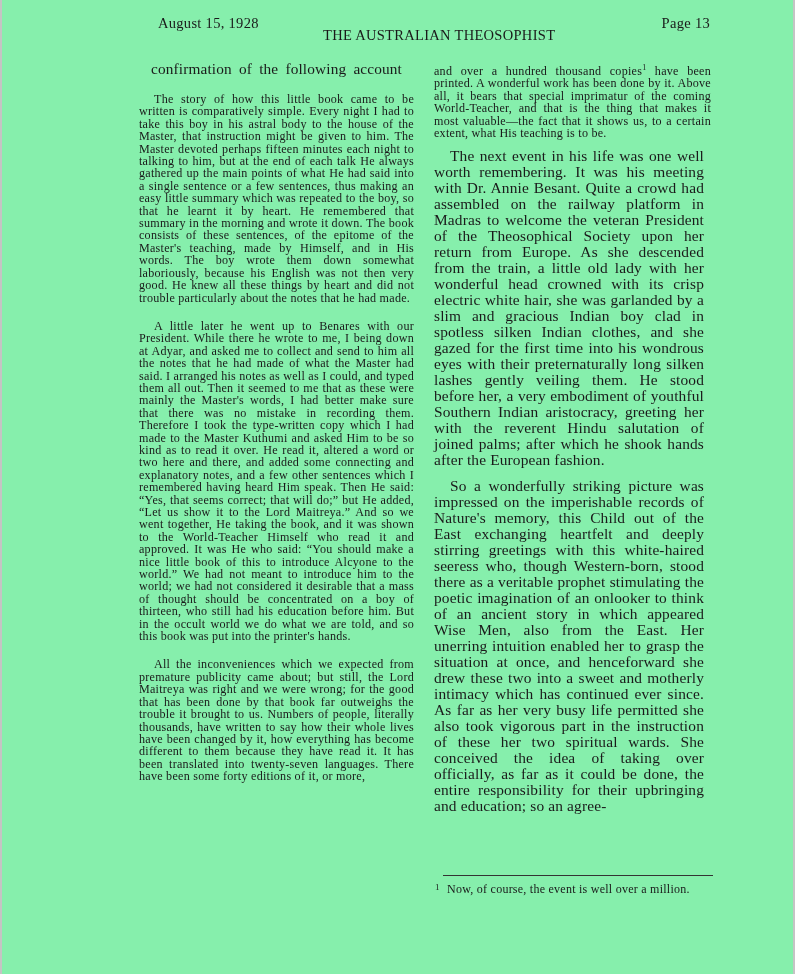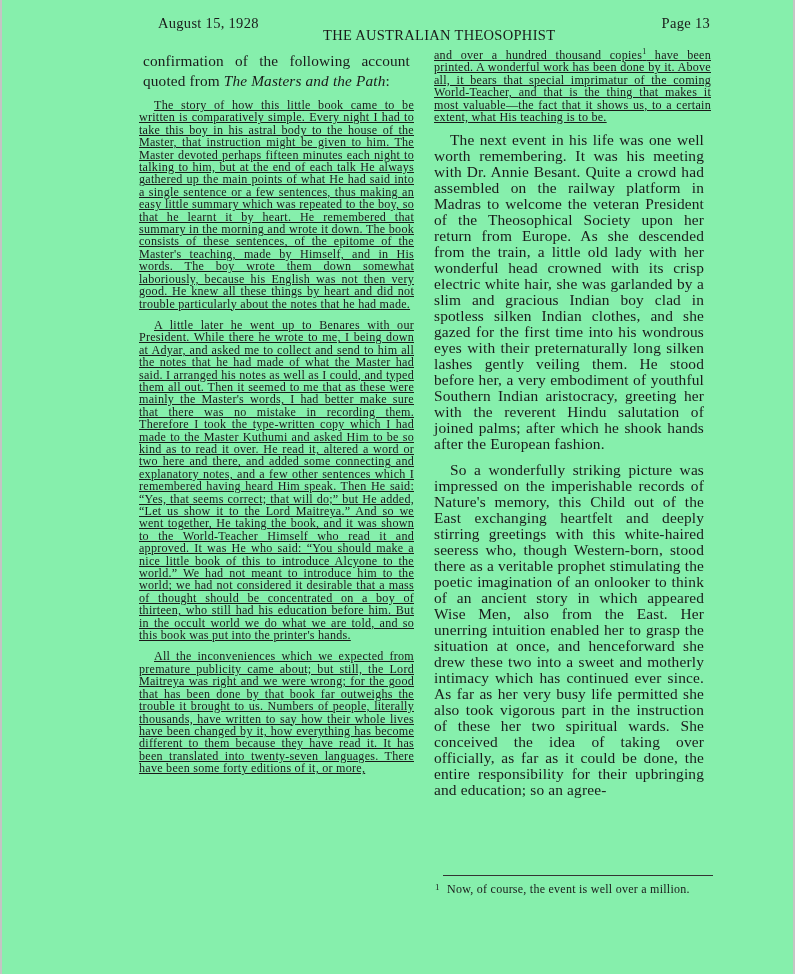--- a/index.html
+++ b/index.html
@@ -18,28 +18,28 @@
   .running-head .date { position: absolute; left: 0; top: 0; }
   .running-head .journal { position: absolute; left: 165px; top: 12px; }
   .running-head .pageno { position: absolute; right: 0; top: 0; text-align: center; }
 
   .col { position: absolute; top: 49px; }
   .col-left { left: 137px; width: 275px; }
   .col-right { left: 432px; width: 277px; }
 
   .intro-line {
     font-family: "Liberation Serif", serif; font-size: 15.3px; line-height: 16px;
-    text-align: justify; text-align-last: justify; margin: 4px; letter-spacing: 0.15px;
+    text-align: justify; text-align-last: justify; margin: 12px; letter-spacing: 0.15px;
   }
   .intro-line.last { text-align-last: left; margin-bottom: 10px; }
   .intro-line em { font-style: italic; }
 
   .small {
     font-family: "Liberation Serif", serif; font-size: 12.1px; line-height: 12.4px;
-    text-align: justify; margin: 0 0 9px 0; letter-spacing: 0.25px; text-decoration: underline;
+    text-align: justify; margin: 16px 0 9px 0; letter-spacing: 0.25px;
   }
   .small.indent { text-indent: 15px; }
   .large {
     font-family: "Liberation Serif", serif; font-size: 15.4px; line-height: 16px;
     text-align: justify; margin: 0 7px 10px 0; text-indent: 16px; letter-spacing: 0.15px;
   }
   sup { font-size: 8px; vertical-align: super; line-height: 0; }
   .fn-rule {
     position: absolute; left: 441px; top: 875px; width: 270px; height: 0;
     border-top: 1px solid #333;
@@ -58,21 +58,20 @@
 <div class="page">
 
   <div class="running-head">
     <span class="date">August 15, 1928</span>
     <span class="journal">THE AUSTRALIAN THEOSOPHIST</span>
     <span class="pageno">Page 13</span>
   </div>
 
   <div class="col col-left">
     <p class="intro-line">confirmation of the following account</p>
-    <p class="intro-line last"><span>quoted from </span><em>The Masters and the Path</em><span>:</span></p>
     <p class="small indent">The story of how this little book came to be written is comparatively simple. Every night I had to take this boy in his astral body to the house of the Master, that instruction might be given to him. The Master devoted perhaps fifteen minutes each night to talking to him, but at the end of each talk He always gathered up the main points of what He had said into a single sentence or a few sentences, thus making an easy little summary which was repeated to the boy, so that he learnt it by heart. He remembered that summary in the morning and wrote it down. The book consists of these sentences, of the epitome of the Master's teaching, made by Himself, and in His words. The boy wrote them down somewhat laboriously, because his English was not then very good. He knew all these things by heart and did not trouble particularly about the notes that he had made.</p>
     <p class="small indent">A little later he went up to Benares with our President. While there he wrote to me, I being down at Adyar, and asked me to collect and send to him all the notes that he had made of what the Master had said. I arranged his notes as well as I could, and typed them all out. Then it seemed to me that as these were mainly the Master's words, I had better make sure that there was no mistake in recording them. Therefore I took the type-written copy which I had made to the Master Kuthumi and asked Him to be so kind as to read it over. He read it, altered a word or two here and there, and added some connecting and explanatory notes, and a few other sentences which I remembered having heard Him speak. Then He said: “Yes, that seems correct; that will do;” but He added, “Let us show it to the Lord Maitreya.” And so we went together, He taking the book, and it was shown to the World-Teacher Himself who read it and approved. It was He who said: “You should make a nice little book of this to introduce Alcyone to the world.” We had not meant to introduce him to the world; we had not considered it desirable that a mass of thought should be concentrated on a boy of thirteen, who still had his education before him. But in the occult world we do what we are told, and so this book was put into the printer's hands.</p>
     <p class="small indent">All the inconveniences which we expected from premature publicity came about; but still, the Lord Maitreya was right and we were wrong; for the good that has been done by that book far outweighs the trouble it brought to us. Numbers of people, literally thousands, have written to say how their whole lives have been changed by it, how everything has become different to them because they have read it. It has been translated into twenty-seven languages. There have been some forty editions of it, or more,</p>
   </div>
 
   <div class="col col-right">
     <p class="small"><span>and over a hundred thousand copies</span><sup>1</sup><span> have been printed. A wonderful work has been done by it. Above all, it bears that special imprimatur of the coming World-Teacher, and that is the thing that makes it most valuable—the fact that it shows us, to a certain extent, what His teaching is to be.</span></p>
     <p class="large">The next event in his life was one well worth remembering. It was his meeting with Dr. Annie Besant. Quite a crowd had assembled on the railway platform in Madras to welcome the veteran President of the Theosophical Society upon her return from Europe. As she descended from the train, a little old lady with her wonderful head crowned with its crisp electric white hair, she was garlanded by a slim and gracious Indian boy clad in spotless silken Indian clothes, and she gazed for the first time into his wondrous eyes with their preternaturally long silken lashes gently veiling them. He stood before her, a very embodiment of youthful Southern Indian aristocracy, greeting her with the reverent Hindu salutation of joined palms; after which he shook hands after the European fashion.</p>
     <p class="large">So a wonderfully striking picture was impressed on the imperishable records of Nature's memory, this Child out of the East exchanging heartfelt and deeply stirring greetings with this white-haired seeress who, though Western-born, stood there as a veritable prophet stimulating the poetic imagination of an onlooker to think of an ancient story in which appeared Wise Men, also from the East. Her unerring intuition enabled her to grasp the situation at once, and henceforward she drew these two into a sweet and motherly intimacy which has continued ever since. As far as her very busy life permitted she also took vigorous part in the instruction of these her two spiritual wards. She conceived the idea of taking over officially, as far as it could be done, the entire responsibility for their upbringing and education; so an agree-</p>
   </div>

